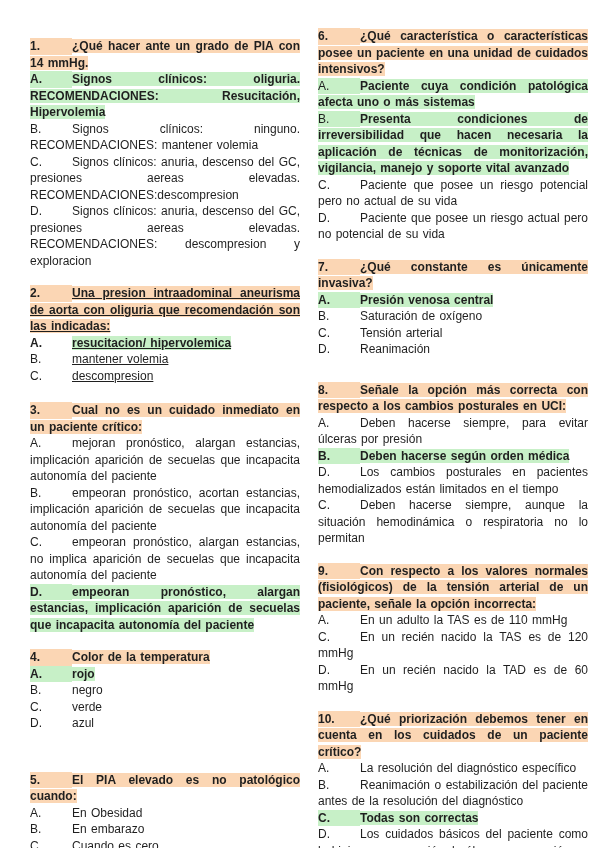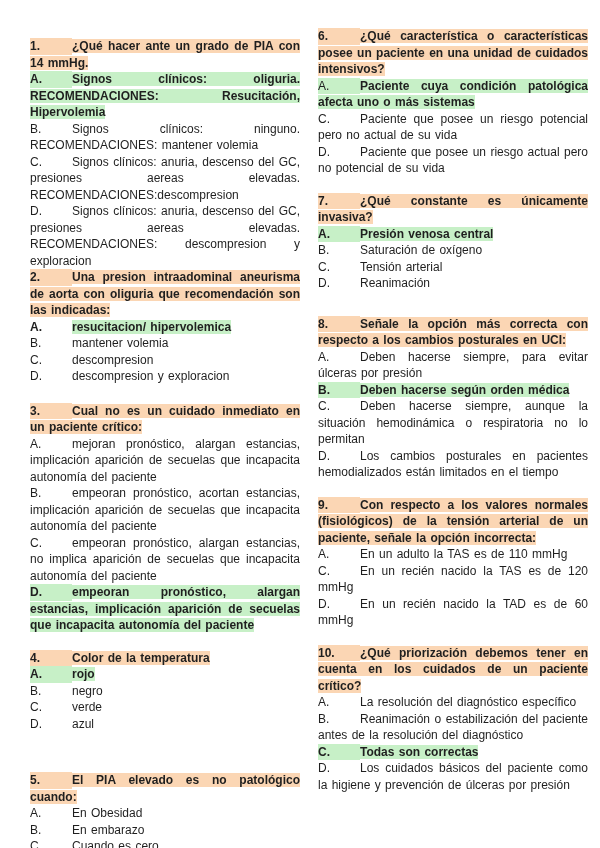--- a/index.html
+++ b/index.html
@@ -52,26 +52,25 @@
 
 <div class="page">
   <div class="col col-left">
       <div class="question">
         <p class="para header"><span class="letter bold hl-q">1.</span><span class="bold hl-q">¿Qué hacer ante un grado de PIA con 14 mmHg.</span></p>
         <p class="para option"><span class="letter hl-a bold">A.</span><span class="hl-a bold">Signos clínicos: oliguria. RECOMENDACIONES: Resucitación, Hipervolemia</span></p>
         <p class="para option"><span class="letter">B.</span><span>Signos clínicos: ninguno. RECOMENDACIONES: mantener volemia</span></p>
         <p class="para option"><span class="letter">C.</span><span>Signos clínicos: anuria, descenso del GC, presiones aereas elevadas. RECOMENDACIONES:descompresion</span></p>
         <p class="para option"><span class="letter">D.</span><span>Signos clínicos: anuria, descenso del GC, presiones aereas elevadas. RECOMENDACIONES: descompresion y exploracion</span></p>
       </div>
-      <div class="question" style="">
+      <div class="question" style="margin-top: 16px; text-decoration: underline;">
         <p class="para header"><span class="letter bold hl-q">2.</span><span class="bold hl-q">Una presion intraadominal aneurisma de aorta con oliguria que recomendación son las indicadas:</span></p>
         <p class="para option"><span class="letter bold">A.</span><span class="hl-a bold">resucitacion/ hipervolemica</span></p>
         <p class="para option"><span class="letter">B.</span><span>mantener volemia</span></p>
         <p class="para option"><span class="letter">C.</span><span>descompresion</span></p>
-        <p class="para option"><span class="letter">D.</span><span>descompresion y exploracion</span></p>
       </div>
       <div class="question" style="margin-top: 18px;">
         <p class="para header"><span class="letter bold hl-q">3.</span><span class="bold hl-q">Cual no es un cuidado inmediato en un paciente crítico:</span></p>
         <p class="para option"><span class="letter">A.</span><span>mejoran pronóstico, alargan estancias, implicación aparición de secuelas que incapacita autonomía del paciente</span></p>
         <p class="para option"><span class="letter">B.</span><span>empeoran pronóstico, acortan estancias, implicación aparición de secuelas que incapacita autonomía del paciente</span></p>
         <p class="para option"><span class="letter">C.</span><span>empeoran pronóstico, alargan estancias, no implica aparición de secuelas que incapacita autonomía del paciente</span></p>
         <p class="para option"><span class="letter hl-a bold">D.</span><span class="hl-a bold">empeoran pronóstico, alargan estancias, implicación aparición de secuelas que incapacita autonomía del paciente</span></p>
       </div>
       <div class="question" style="margin-top: 16px;">
         <p class="para header"><span class="letter bold hl-q">4.</span><span class="bold hl-q">Color de la temperatura</span></p>
@@ -85,36 +84,37 @@
         <p class="para option"><span class="letter">A.</span><span>En Obesidad</span></p>
         <p class="para option"><span class="letter">B.</span><span>En embarazo</span></p>
         <p class="para option"><span class="letter">C.</span><span>Cuando es cero</span></p>
         <p class="para option"><span class="letter hl-a bold">D.</span><span class="hl-a bold">Todas son correctas</span></p>
       </div>
     </div>
   <div class="col col-right">
       <div class="question">
         <p class="para header"><span class="letter bold hl-q">6.</span><span class="bold hl-q">¿Qué característica o características posee un paciente en una unidad de cuidados intensivos?</span></p>
         <p class="para option"><span class="letter hl-a">A.</span><span class="hl-a bold">Paciente cuya condición patológica afecta uno o más sistemas</span></p>
+        <p class="para option"><span class="letter hl-a">B.</span><span class="hl-a bold">Presenta condiciones de irreversibilidad que hacen necesaria la aplicación de técnicas de monitorización, vigilancia, manejo y soporte vital avanzado</span></p>
         <p class="para option"><span class="letter">C.</span><span>Paciente que posee un riesgo potencial pero no actual de su vida</span></p>
         <p class="para option"><span class="letter">D.</span><span>Paciente que posee un riesgo actual pero no potencial de su vida</span></p>
       </div>
       <div class="question" style="margin-top: 16px;">
         <p class="para header"><span class="letter bold hl-q">7.</span><span class="bold hl-q">¿Qué constante es únicamente invasiva?</span></p>
         <p class="para option"><span class="letter hl-a bold">A.</span><span class="hl-a bold">Presión venosa central</span></p>
         <p class="para option"><span class="letter">B.</span><span>Saturación de oxígeno</span></p>
         <p class="para option"><span class="letter">C.</span><span>Tensión arterial</span></p>
         <p class="para option"><span class="letter">D.</span><span>Reanimación</span></p>
       </div>
       <div class="question" style="margin-top: 24px;">
         <p class="para header"><span class="letter bold hl-q">8.</span><span class="bold hl-q">Señale la opción más correcta con respecto a los cambios posturales en UCI:</span></p>
         <p class="para option"><span class="letter">A.</span><span>Deben hacerse siempre, para evitar úlceras por presión</span></p>
         <p class="para option"><span class="letter hl-a bold">B.</span><span class="hl-a bold">Deben hacerse según orden médica</span></p>
+        <p class="para option"><span class="letter">D.</span><span>Los cambios posturales en pacientes hemodializados están limitados en el tiempo</span></p>
         <p class="para option"><span class="letter">C.</span><span>Deben hacerse siempre, aunque la situación hemodinámica o respiratoria no lo permitan</span></p>
-        <p class="para option"><span class="letter">D.</span><span>Los cambios posturales en pacientes hemodializados están limitados en el tiempo</span></p>
       </div>
       <div class="question" style="margin-top: 16px;">
         <p class="para header"><span class="letter bold hl-q">9.</span><span class="bold hl-q">Con respecto a los valores normales (fisiológicos) de la tensión arterial de un paciente, señale la opción incorrecta:</span></p>
         <p class="para option"><span class="letter">A.</span><span>En un adulto la TAS es de 110 mmHg</span></p>
         <p class="para option"><span class="letter">C.</span><span>En un recién nacido la TAS es de 120 mmHg</span></p>
         <p class="para option"><span class="letter">D.</span><span>En un recién nacido la TAD es de 60 mmHg</span></p>
       </div>
       <div class="question" style="margin-top: 16px;">
         <p class="para header"><span class="letter bold hl-q">10.</span><span class="bold hl-q">¿Qué priorización debemos tener en cuenta en los cuidados de un paciente crítico?</span></p>
         <p class="para option"><span class="letter">A.</span><span>La resolución del diagnóstico específico</span></p>

